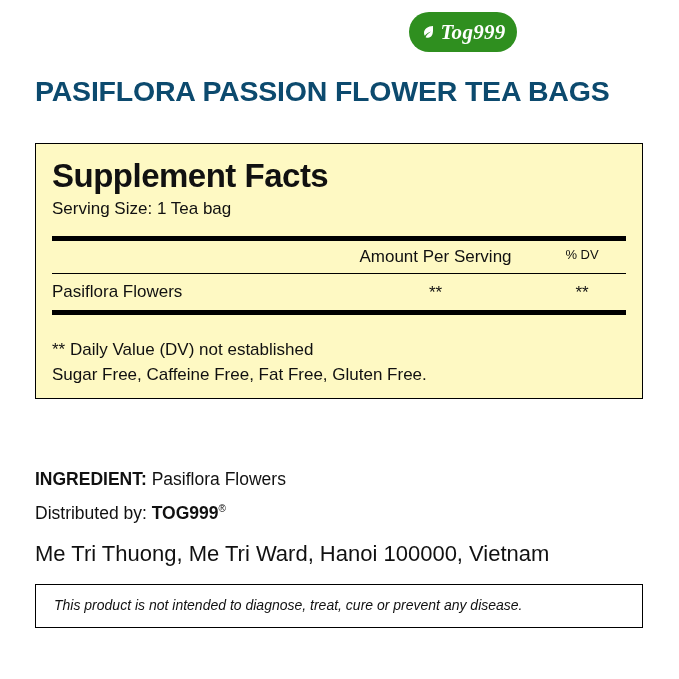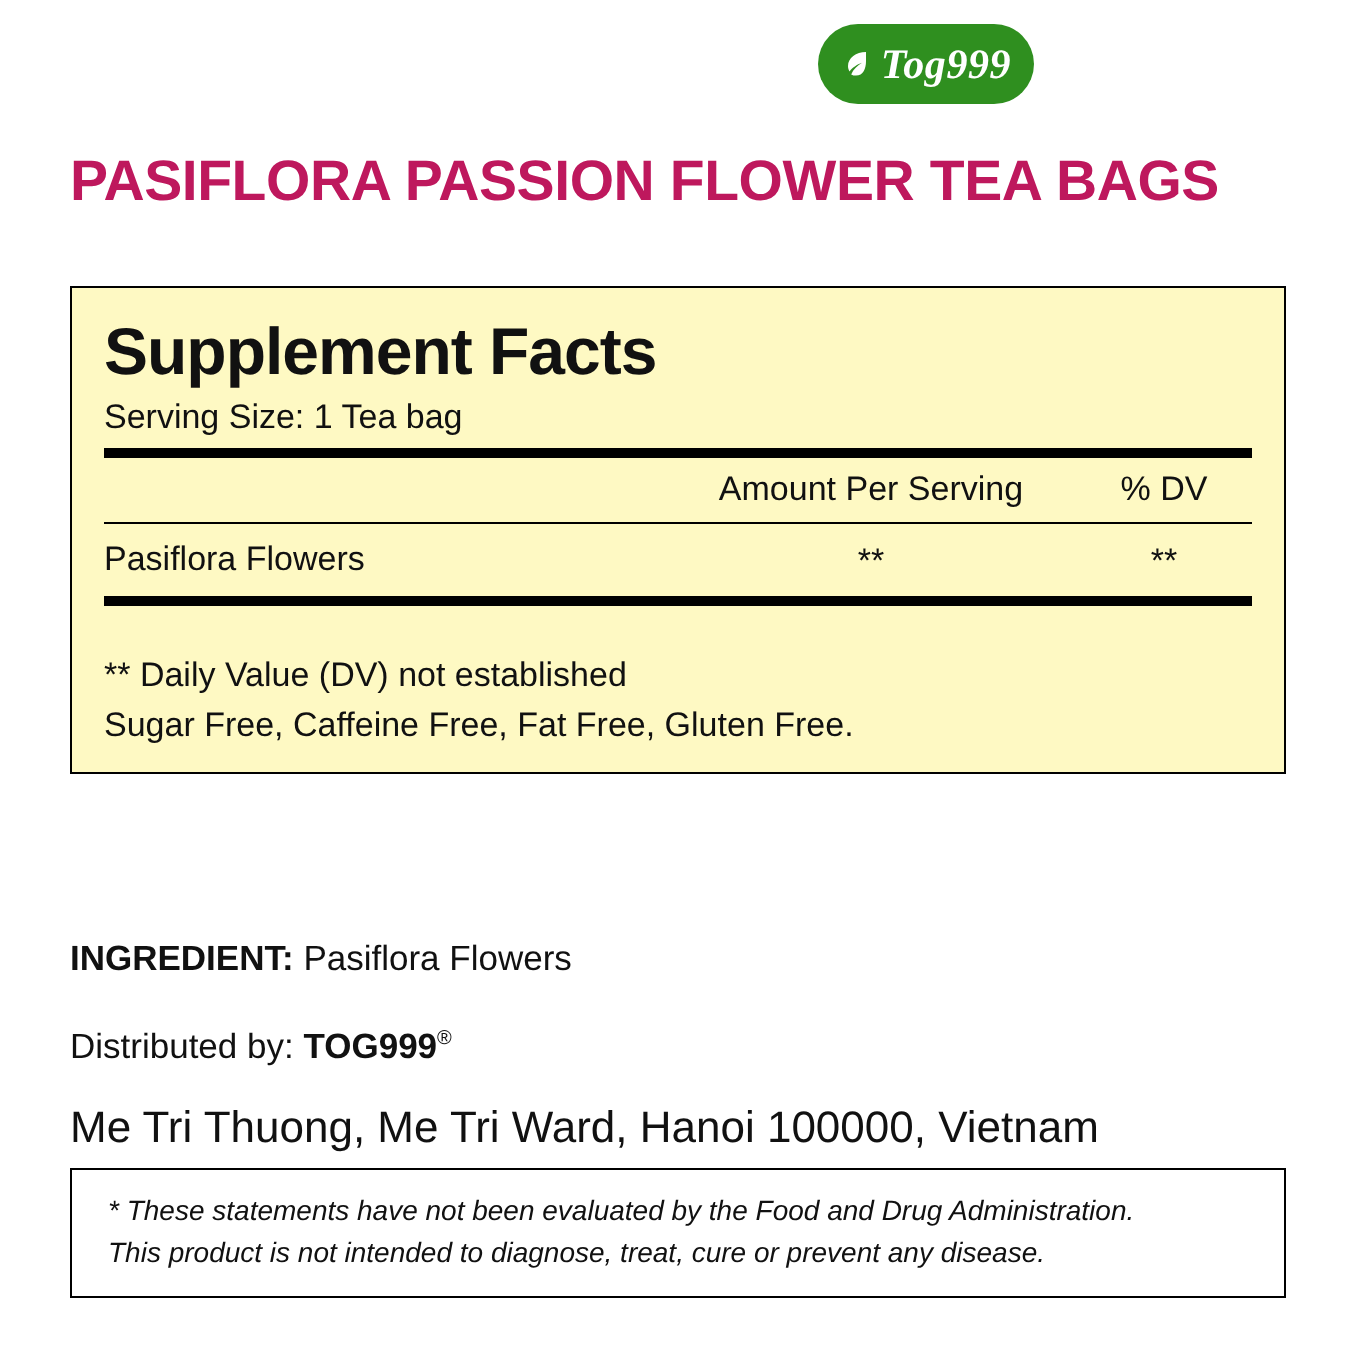--- a/index.html
+++ b/index.html
@@ -52,21 +52,21 @@
     letter-spacing: 0.3px;
     line-height: 1;
   }
 
   
   .product-title {
     position: absolute;
     top: 76px;
     left: 35px;
     width: 620px;
-    color: #be185d;
+    color: #0c4a6e;
     font-size: 28.5px;
     font-weight: bold;
     letter-spacing: -0.2px;
     line-height: 1.1;
   }
 
   
   .facts-panel {
     position: absolute;
     top: 143px;
@@ -80,21 +80,21 @@
   .facts-title {
     font-size: 33px;
     font-weight: bold;
     letter-spacing: -0.5px;
     line-height: 1.1;
     margin: 0 0 4px 0;
   }
   .serving-size {
     font-size: 17px;
     line-height: 1.3;
-    margin-bottom: 4px;
+    margin-bottom: 16px;
   }
   .rule-thin {
     border-top: 1.5px solid #000;
     margin: 0;
   }
   .rule-thick {
     border-top: 5px solid #000;
     margin: 0;
   }
   .facts-header-row {
@@ -103,21 +103,21 @@
   }
   .col-name { flex: 1 1 auto; }
   .col-amount {
     width: 205px;
     text-align: center;
     font-size: 17px;
   }
   .col-dv {
     width: 88px;
     text-align: center;
-    font-size: 17px;
+    font-size: 13px;
   }
   .facts-body-row {
     display: flex;
     align-items: flex-start;
     padding: 7px 0 6px 0;
   }
   .ingredient-name {
     font-size: 17px;
     line-height: 1.35;
   }
@@ -143,21 +143,21 @@
     position: absolute;
     left: 35px;
     top: 468px;
     width: 608px;
   }
   .info-line {
     font-size: 17.5px;
     line-height: 1.35;
     margin-bottom: 12px;
   }
-  .info-line.small-gap { margin-bottom: 20px; }
+  .info-line.small-gap { margin-bottom: 10px; }
   .label-strong { font-weight: bold; }
   .sup-reg {
     font-size: 10px;
     vertical-align: super;
   }
   .address {
     font-size: 22px;
     line-height: 1.35;
     margin-top: 14px;
   }
@@ -231,17 +231,16 @@
       <span>Pasiflora Flowers</span>
     </div>
     <div class="info-line">
       <span>Distributed by:</span>
       <span class="label-strong">TOG999</span><span class="sup-reg">®</span>
     </div>
     <div class="address">Me Tri Thuong, Me Tri Ward, Hanoi 100000, Vietnam</div>
   </div>
 
   <div class="disclaimer">
-    <p>* These statements have not been evaluated by the Food and Drug Administration.</p>
     <p>This product is not intended to diagnose, treat, cure or prevent any disease.</p>
   </div>
 
 </div>
 
 </body></html>

